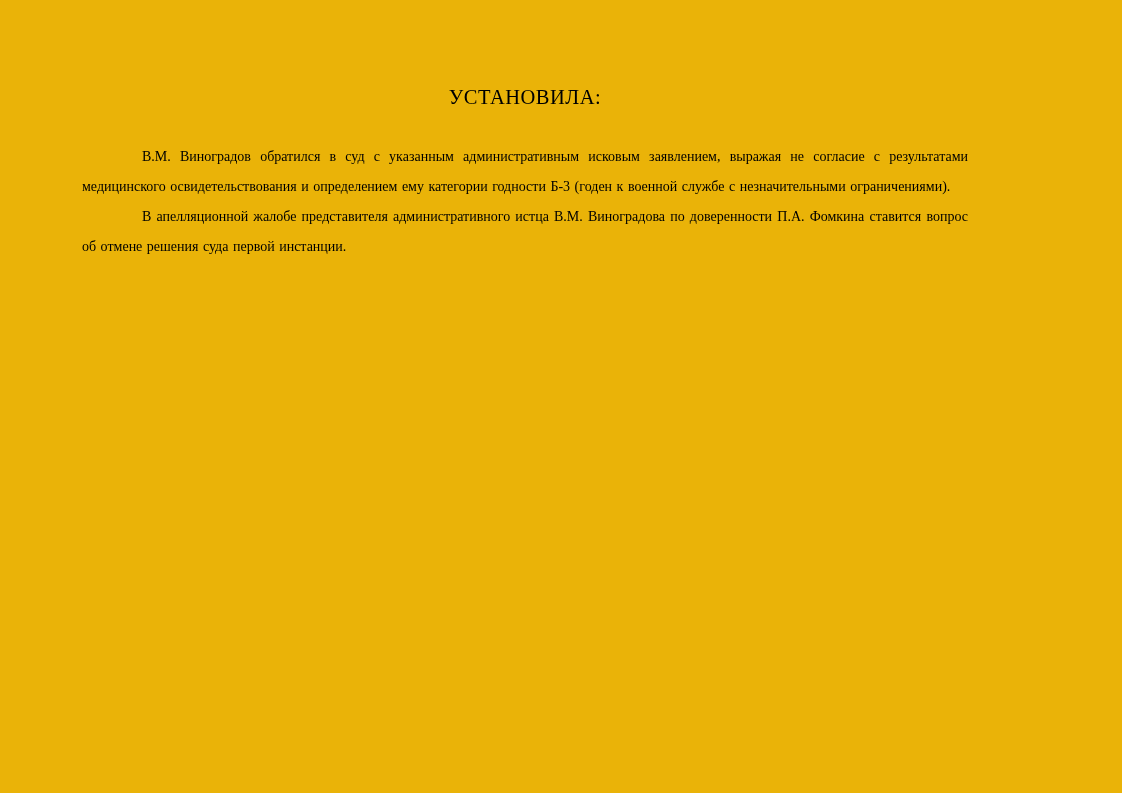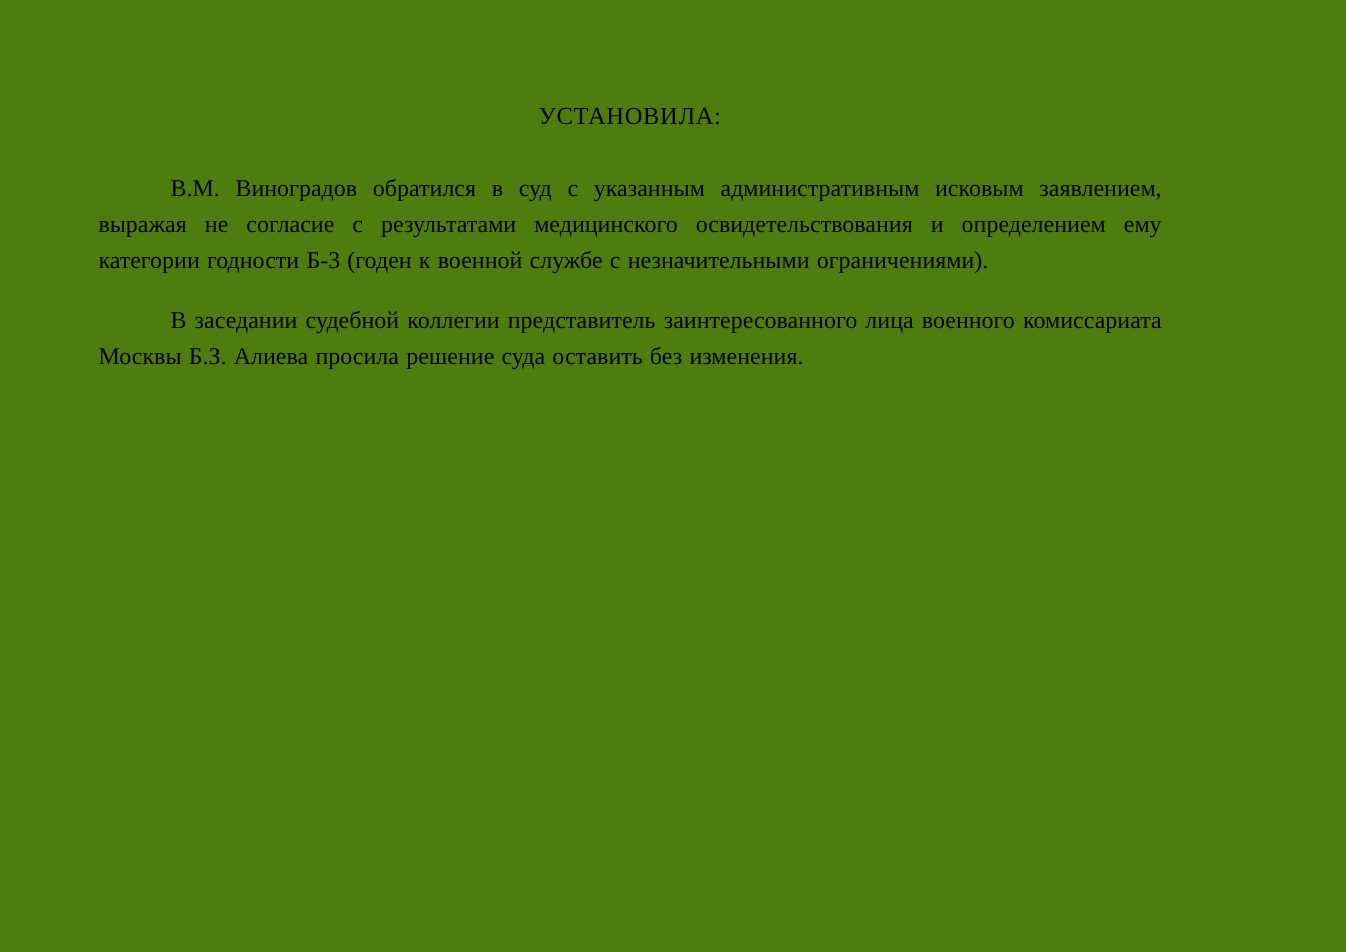--- a/index.html
+++ b/index.html
@@ -8,21 +8,21 @@
     width: 1122px;
     height: 793px;
     background: #ffffff;
     overflow: hidden;
   }
 
   .page {
     position: relative;
     width: 1122px;
     height: 793px;
-    background: #4d7c0f;
+    background: #eab308;
     font-family: "Liberation Serif", "DejaVu Serif", serif;
     color: #000000;
   }
 
   .text-block {
     position: absolute;
     left: 82px;
     top: 82px;
     width: 886px;
   }
@@ -30,36 +30,35 @@
   .doc-heading {
     font-size: 20.5px;
     line-height: 30px;
     font-weight: normal;
     text-align: center;
     letter-spacing: 0.5px;
     margin-bottom: 30px; 
   }
 
   .doc-paragraph {
-    font-size: 20px;
+    font-size: 14px;
     line-height: 30px;
     text-align: justify;
     text-indent: 60px;
     word-spacing: 1px;
-    margin-top: 20px;
   }
 </style>
 </head>
 <body>
 
 <div class="page">
   <div class="text-block">
 
     <div class="doc-heading">УСТАНОВИЛА:</div>
 
     <p class="doc-paragraph">В.М. Виноградов обратился в суд с указанным административным исковым заявлением, выражая не согласие с результатами медицинского освидетельствования и определением ему категории годности Б-3 (годен к военной службе с незначительными ограничениями).</p>
 
 
+    <p class="doc-paragraph">В апелляционной жалобе представителя административного истца В.М. Виноградова по доверенности П.А. Фомкина ставится вопрос об отмене решения суда первой инстанции.</p>
 
-    <p class="doc-paragraph">В заседании судебной коллегии представитель заинтересованного лица военного комиссариата Москвы Б.З. Алиева просила решение суда оставить без изменения.</p>
 
   </div>
 </div>
 
 </body></html>

